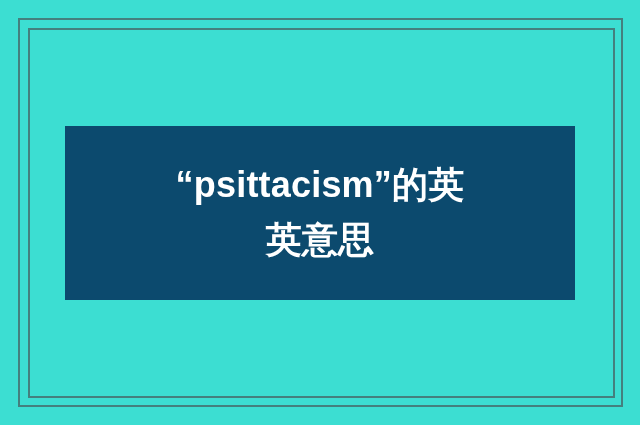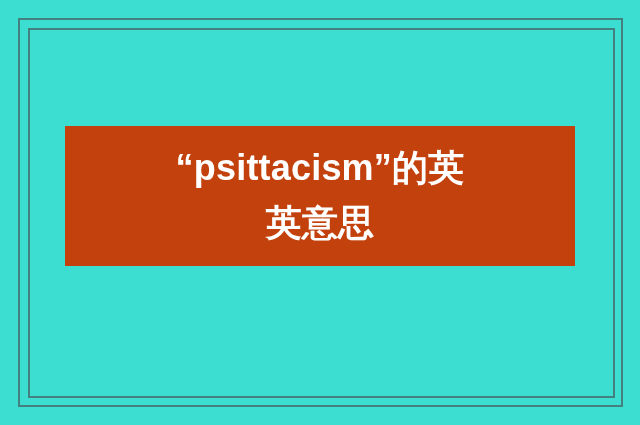--- a/index.html
+++ b/index.html
@@ -41,22 +41,22 @@
     border: 2px solid #44807E;
     pointer-events: none;
   }
 
   
   .caption-band {
     position: absolute;
     left: 65px;
     top: 126px;
     width: 510px;
-    height: 140px;
-    background: #c2410c;
+    height: 174px;
+    background: #0c4a6e;
     display: flex;
     align-items: center;
     justify-content: center;
     box-sizing: border-box;
   }
 
   .caption-text {
     color: #FFFFFF;
     font-size: 36px;
     font-weight: bold;

